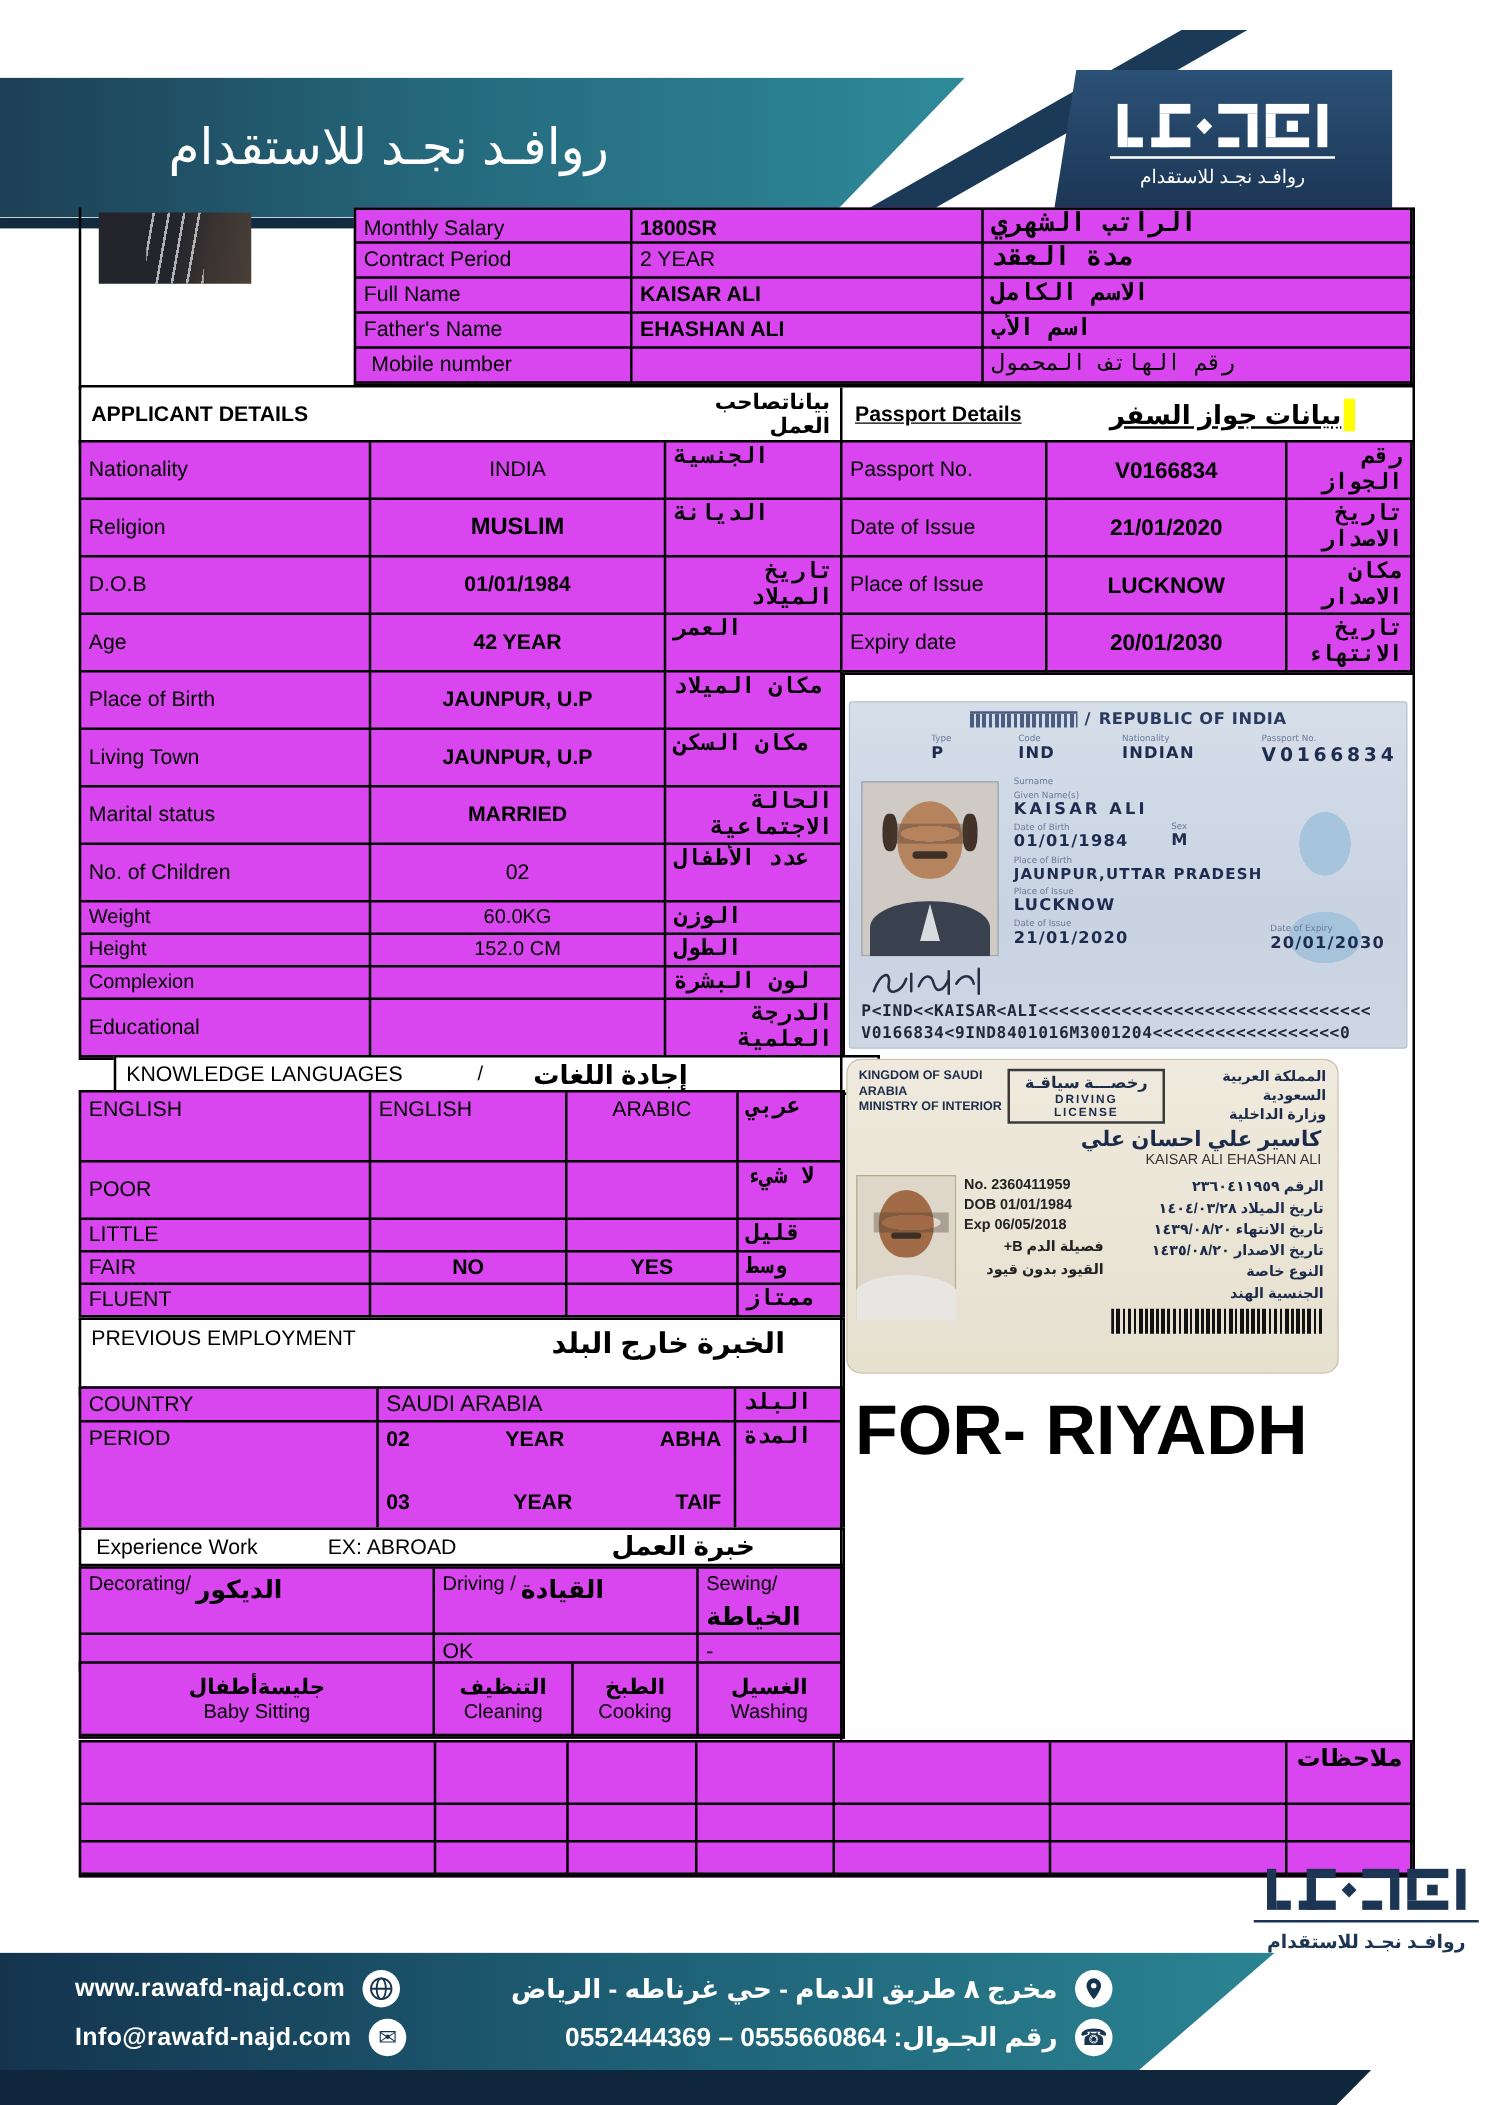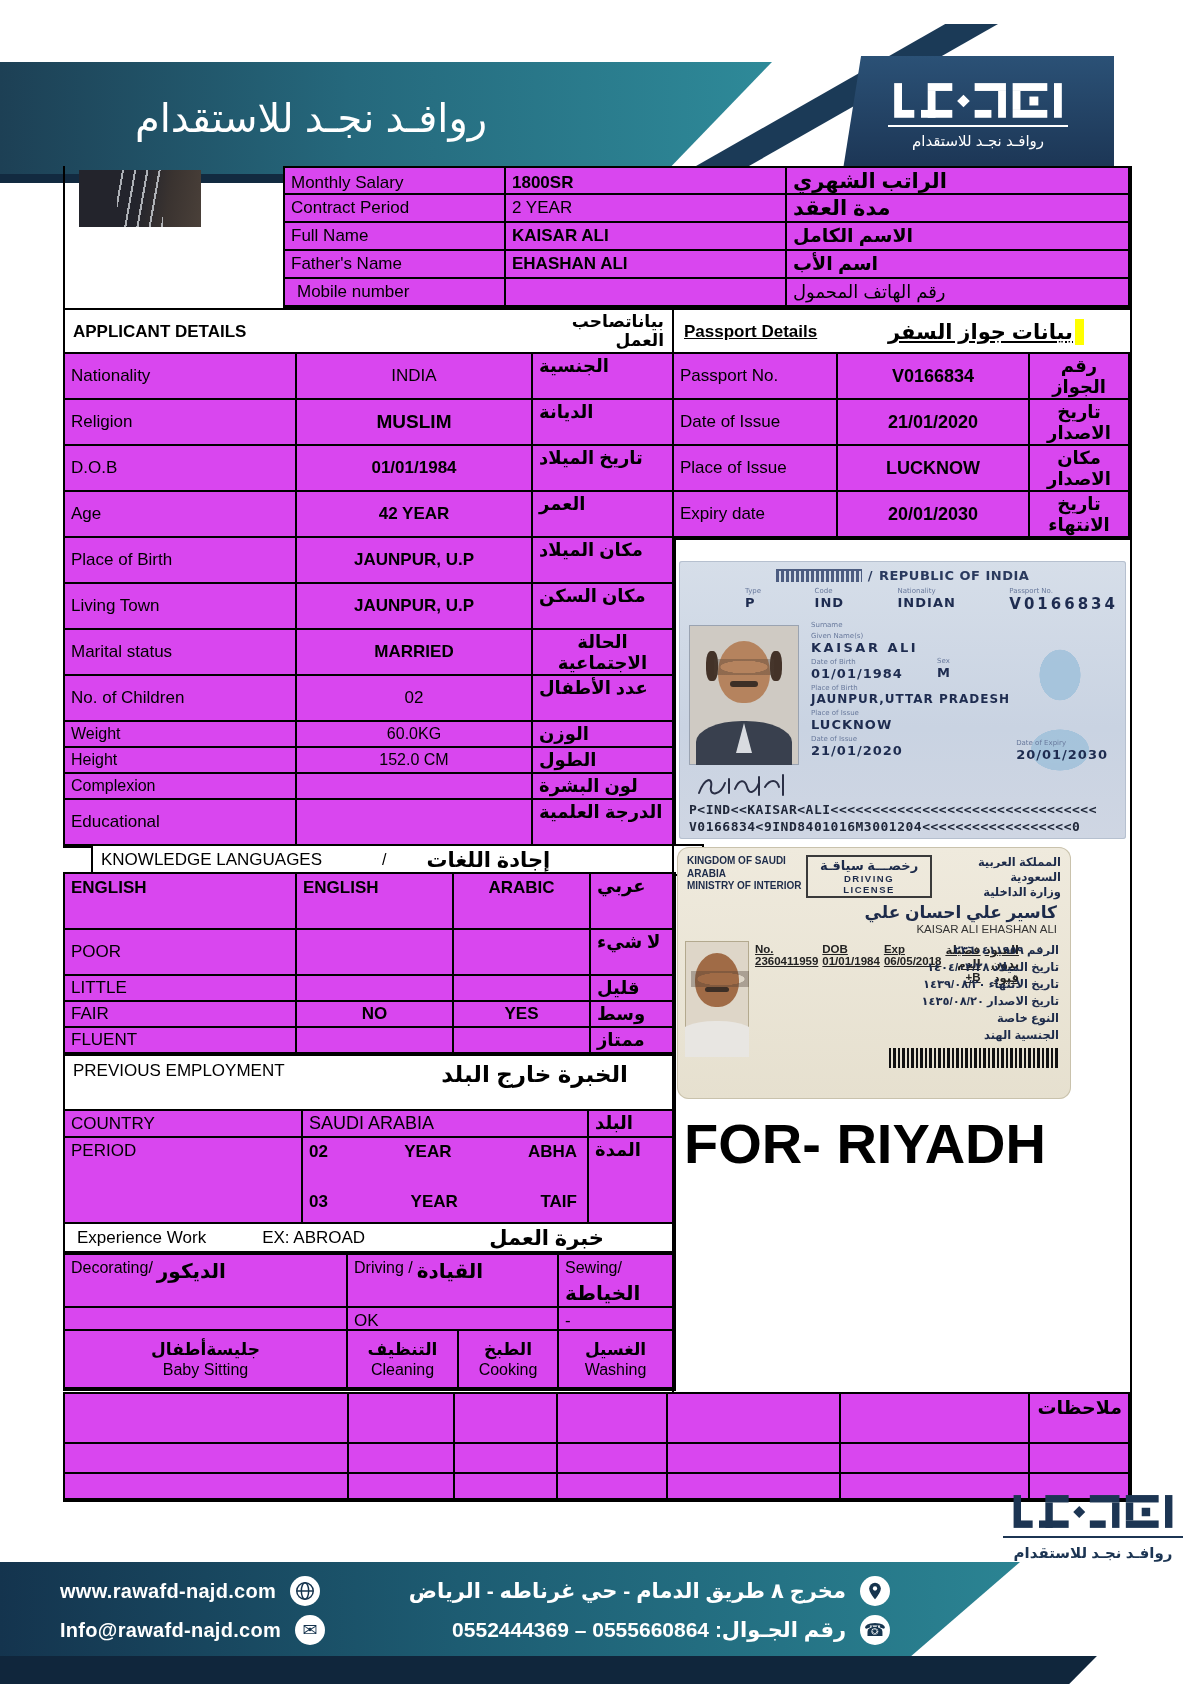--- a/index.html
+++ b/index.html
@@ -31,21 +31,21 @@
   .photo-frag .streaks{position:absolute;left:38px;top:0;width:46px;height:57px;
         background:repeating-linear-gradient(100deg,transparent 0 5px,#cfd3d8 5px 7px,transparent 7px 12px);opacity:.8;}
   
   .tbl{display:grid;border:2px solid #000;background:#d946ef;}
   .tbl>div{border-right:2px solid #000;border-bottom:2px solid #000;
         display:flex;align-items:center;overflow:hidden;padding:1px 6px;font-size:17px;}
   .tbl>div:nth-last-child(-n+1){}
   .lab{justify-content:flex-start;}
   .val{justify-content:center;font-weight:bold;}
   .valL{justify-content:flex-start;font-weight:bold;}
-  .ar{justify-content:flex-end;direction:rtl;font-weight:bold;text-align:center;line-height:1.15;}
+  .ar{justify-content:flex-end;direction:rtl;font-weight:bold;text-align:right;line-height:1.15;font-family:Liberation Mono, monospace;}
   .bar{border:2px solid #000;background:#fff;display:flex;align-items:center;}
   
   .top-tbl{left:283px;top:166px;width:845px;grid-template-columns:221px 281px 1fr;
         grid-template-rows:27px 28px 28px 28px 28px;}
   .top-tbl>div{font-size:17px;}
   .top-tbl .ar{font-size:21px;padding-right:14px;}
   .top-tbl .arBig{font-size:19px;}
   .top-tbl .r0{align-items:flex-end;padding-bottom:0;}
   
   .sec-hdr{left:63px;top:308px;width:1065px;height:44px;display:grid;grid-template-columns:609px 1fr;
@@ -68,21 +68,21 @@
         grid-template-rows:46px 46px 46px 46px;}
   .pass-tbl .ar{align-items:flex-start;padding-top:2px;font-size:18px;}
   .pass-tbl .val{font-size:18px;}
   
   .know-bar{left:63px;top:844px;width:1065px;max-width:609px;height:28px;gap:0;margin-left:28px;}
   .know-bar .en{font-size:17px;padding-left:8px;}
   .know-bar .sl{margin:0 40px 0 60px;}
   .know-bar .arh{font-weight:bold;font-size:21px;direction:rtl;}
   .lang-tbl{left:63px;top:872px;width:609px;grid-template-columns:232px 157px 137px 1fr;
         grid-template-rows:56px 46px 26px 26px 26px;}
-  .lang-tbl .hd{font-weight:bold;align-items:flex-start;padding-top:4px;}
+  .lang-tbl .hd{font-weight:normal;align-items:flex-start;padding-top:4px;}
   .lang-tbl .ar{align-items:flex-start;padding-top:2px;font-size:18px;word-break:break-all;}
   
   .prev-bar{left:63px;top:1054px;width:609px;height:55px;align-items:flex-start;padding-top:5px;}
   .prev-bar .en{font-size:17px;padding-left:8px;}
   .prev-bar .arh{font-weight:bold;font-size:23px;direction:rtl;margin-right:46px;margin-left:auto;}
   .emp-tbl{left:63px;top:1109px;width:609px;grid-template-columns:238px 286px 1fr;
         grid-template-rows:27px 86px;}
   .emp-tbl .period{flex-direction:column;align-items:stretch;justify-content:space-between;
         padding:4px 10px 10px 6px;font-weight:bold;}
   .pline{display:flex;justify-content:space-between;font-size:17px;}
@@ -161,21 +161,21 @@
   .lic-ar{font-size:11.5px;font-weight:bold;direction:rtl;text-align:right;line-height:1.3;width:130px;}
   .lic-name{text-align:right;padding:2px 14px 0 0;direction:rtl;}
   .lic-name .a{font-size:17px;font-weight:bold;}
   .lic-name .e{font-size:11.5px;direction:ltr;color:#333;}
   .lic-body{display:flex;padding:2px 8px 0 8px;gap:6px;}
   .lic-photo{width:92px;height:116px;background:#ded6c8;box-shadow:0 0 0 1px #b3a98e inset;position:relative;overflow:hidden;margin-top:4px;}
   .lic-photo .head{width:44px;height:54px;top:12px;background:#a06b46;}
   .lic-photo .head:after{left:10px;top:34px;width:24px;height:5px;}
   .lic-photo .torso{width:84px;height:36px;background:#e8e6e2;}
   .lic-photo .torso:before{display:none;}
-  .lic-colL{display:flex;gap:4px;font-size:11.5px;font-weight:bold;color:#222;width:128px;padding-top:6px;text-decoration:underline;}
+  .lic-colL{display:flex;flex-direction:column;gap:4px;font-size:11.5px;font-weight:bold;color:#222;width:128px;padding-top:6px;}
   .lic-colL .rtl{direction:rtl;text-align:right;}
   .lic-colR{flex:1;display:flex;flex-direction:column;gap:3px;font-size:11.5px;font-weight:bold;
         direction:rtl;text-align:right;padding:6px 4px 0 0;color:#1d2b4a;}
   .barcode{margin-top:3px;width:170px;height:20px;align-self:flex-start;
         background:repeating-linear-gradient(90deg,#111 0 2px,transparent 2px 4px,#111 4px 7px,transparent 7px 9px);}
   
   .f-band{left:0;top:1562px;width:1020px;height:97px;
         background:linear-gradient(90deg,#14344e 0%,#1d5c72 45%,#2b8493 100%);
         clip-path:polygon(0 0,100% 0,89% 100%,0 100%);
         display:flex;flex-direction:column;justify-content:center;gap:9px;

